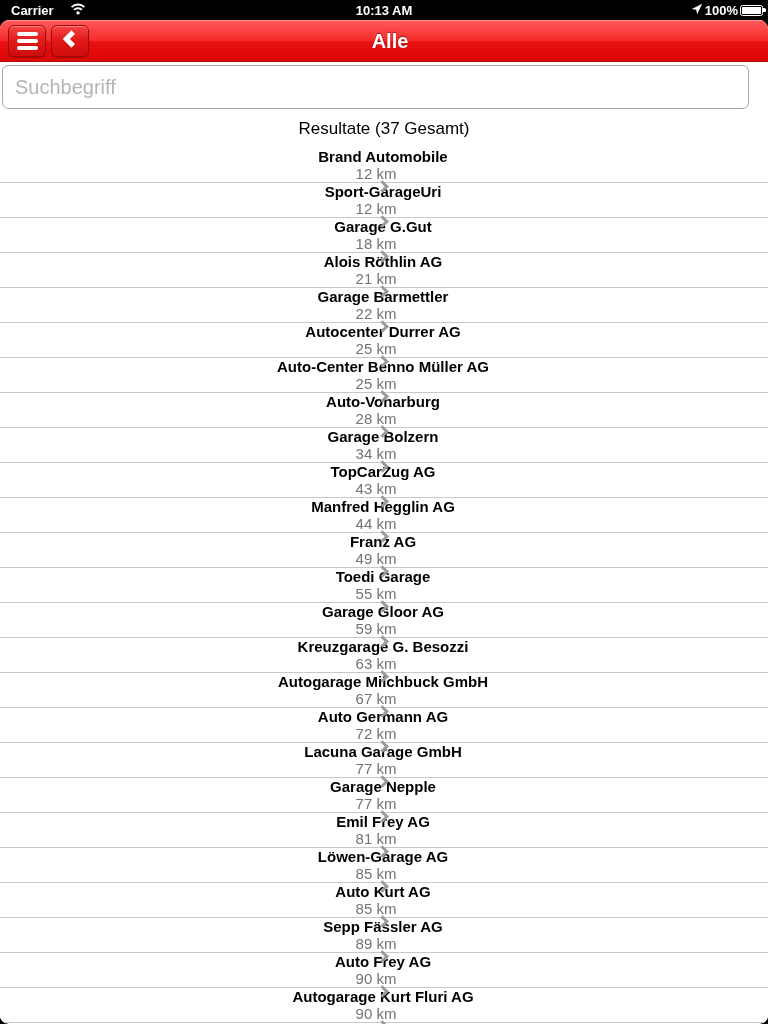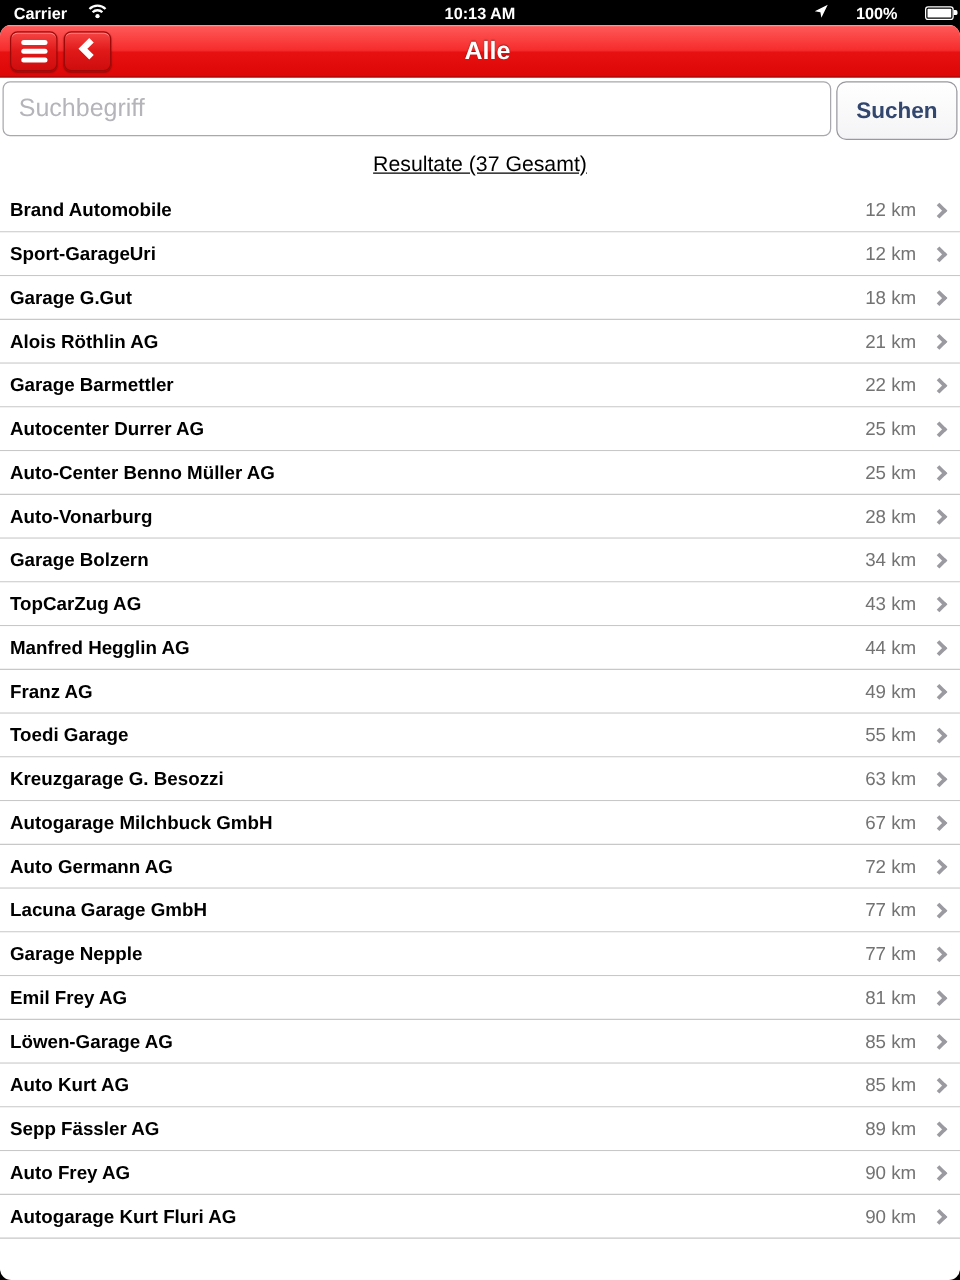--- a/index.html
+++ b/index.html
@@ -14,21 +14,21 @@
   
   .status-bar {
     position: absolute; top: 0; left: 0; right: 0; height: 20px;
     background: #000; color: #fff;
     display: flex; align-items: center;
     font-size: 13px; font-weight: bold;
     padding: 0 5px;
   }
   .status-left  { display: flex; align-items: center; gap: 16px; width: 220px; padding-left: 6px; }
   .status-center{ flex: 1; text-align: center; }
-  .status-right { display: flex; align-items: center; gap: 22px; width: 220px; justify-content: flex-end; }
+  .status-right { display: flex; align-items: center; gap: 2px; width: 220px; justify-content: flex-end; }
   .battery {
     width: 23px; height: 11px; border: 1px solid #fff; border-radius: 2.5px;
     position: relative; background: #fff; background-clip: content-box; padding: 1px;
   }
   .battery:after {
     content: ""; position: absolute; right: -4px; top: 2.5px;
     width: 3px; height: 4px; background: #fff; border-radius: 0 1.5px 1.5px 0;
   }
 
   
@@ -57,22 +57,22 @@
     box-shadow: inset 0 1px 0 rgba(255,255,255,0.35), 0 1px 1px rgba(0,0,0,0.25);
     display: flex; align-items: center; justify-content: center;
     cursor: pointer; position: relative; z-index: 2;
   }
   .nav-btn + .nav-btn { margin-left: 5px; }
   .hamburger { display: flex; flex-direction: column; gap: 3px; }
   .hamburger span { width: 21px; height: 4px; background: #fff; border-radius: 2px; }
 
   
   .search-row {
-    display: flex; align-items: flex-start; gap: 4px;
-    padding: 3px 2px 0 2px;
+    display: flex; align-items: flex-end; gap: 4px;
+    padding: 3px 19px 0 2px;
   }
   .search-input {
     flex: 1; height: 44px;
     border: 1px solid #a8a8ad; border-radius: 6px;
     font-family: "Liberation Sans", sans-serif;
     font-size: 20px; padding: 0 12px; color: #333;
     outline: none; background: #fff;
   }
   .search-input::placeholder { color: #b4b4b9; }
   .search-btn {
@@ -81,29 +81,28 @@
     background: linear-gradient(180deg, #ffffff, #f4f4f6);
     color: #32466e; font-size: 18px; font-weight: bold;
     font-family: "Liberation Sans", sans-serif;
     cursor: pointer;
   }
 
   
   .results-header {
     text-align: center; font-size: 17px; color: #000;
     padding: 10px 0 9px 0;
-    text-decoration: underline;
   }
 
   
   .list { background: #fff; }
   .list-row {
     height: 35px; display: flex; align-items: center;
     border-bottom: 1px solid #c8c8c8;
-    padding: 0 10px 0 8px; cursor: pointer; background: #fff;
+    padding: 0 10px 0 8px; cursor: pointer; background: #fff; flex-direction: column;
   }
   .row-name { flex: 1; font-size: 15px; font-weight: bold; color: #000; white-space: nowrap; }
   .row-distance { font-size: 15px; color: #737373; margin-right: 14px; }
   .chev {
     width: 9px; height: 9px;
     border-top: 3px solid #9a9aa0; border-right: 3px solid #9a9aa0;
     transform: rotate(45deg); margin-right: 2px; flex: none;
   }
 </style>
 </head>
@@ -147,21 +146,20 @@
       <span>
         <svg width="22" height="22" viewBox="0 0 24 24">
           <path d="M15.5 4.5 L8 12 L15.5 19.5" stroke="#fff" stroke-width="5.5" fill="none" stroke-linejoin="miter"></path>
         </svg>
       </span>
     </div>
   </div>
 
   <div class="search-row">
     <input class="search-input" type="text" placeholder="Suchbegriff" style="">
-    <button class="search-btn">Suchen</button>
   </div>
 
   <div class="results-header">Resultate (37 Gesamt)</div>
 
   <div class="list">
   <div class="list-row">
     <span class="row-name">Brand Automobile</span>
     <span class="row-distance">12 km</span>
     <span class="chev"></span>
   </div>
@@ -231,20 +229,25 @@
     <span class="row-distance">49 km</span>
     <span class="chev"></span>
   </div>
 
   <div class="list-row">
     <span class="row-name">Toedi Garage</span>
     <span class="row-distance">55 km</span>
     <span class="chev"></span>
   </div>
 
+  <div class="list-row">
+    <span class="row-name">Garage Gloor AG</span>
+    <span class="row-distance">59 km</span>
+    <span class="chev"></span>
+  </div>
 
   <div class="list-row">
     <span class="row-name">Kreuzgarage G. Besozzi</span>
     <span class="row-distance">63 km</span>
     <span class="chev"></span>
   </div>
 
   <div class="list-row">
     <span class="row-name">Autogarage Milchbuck GmbH</span>
     <span class="row-distance">67 km</span>

